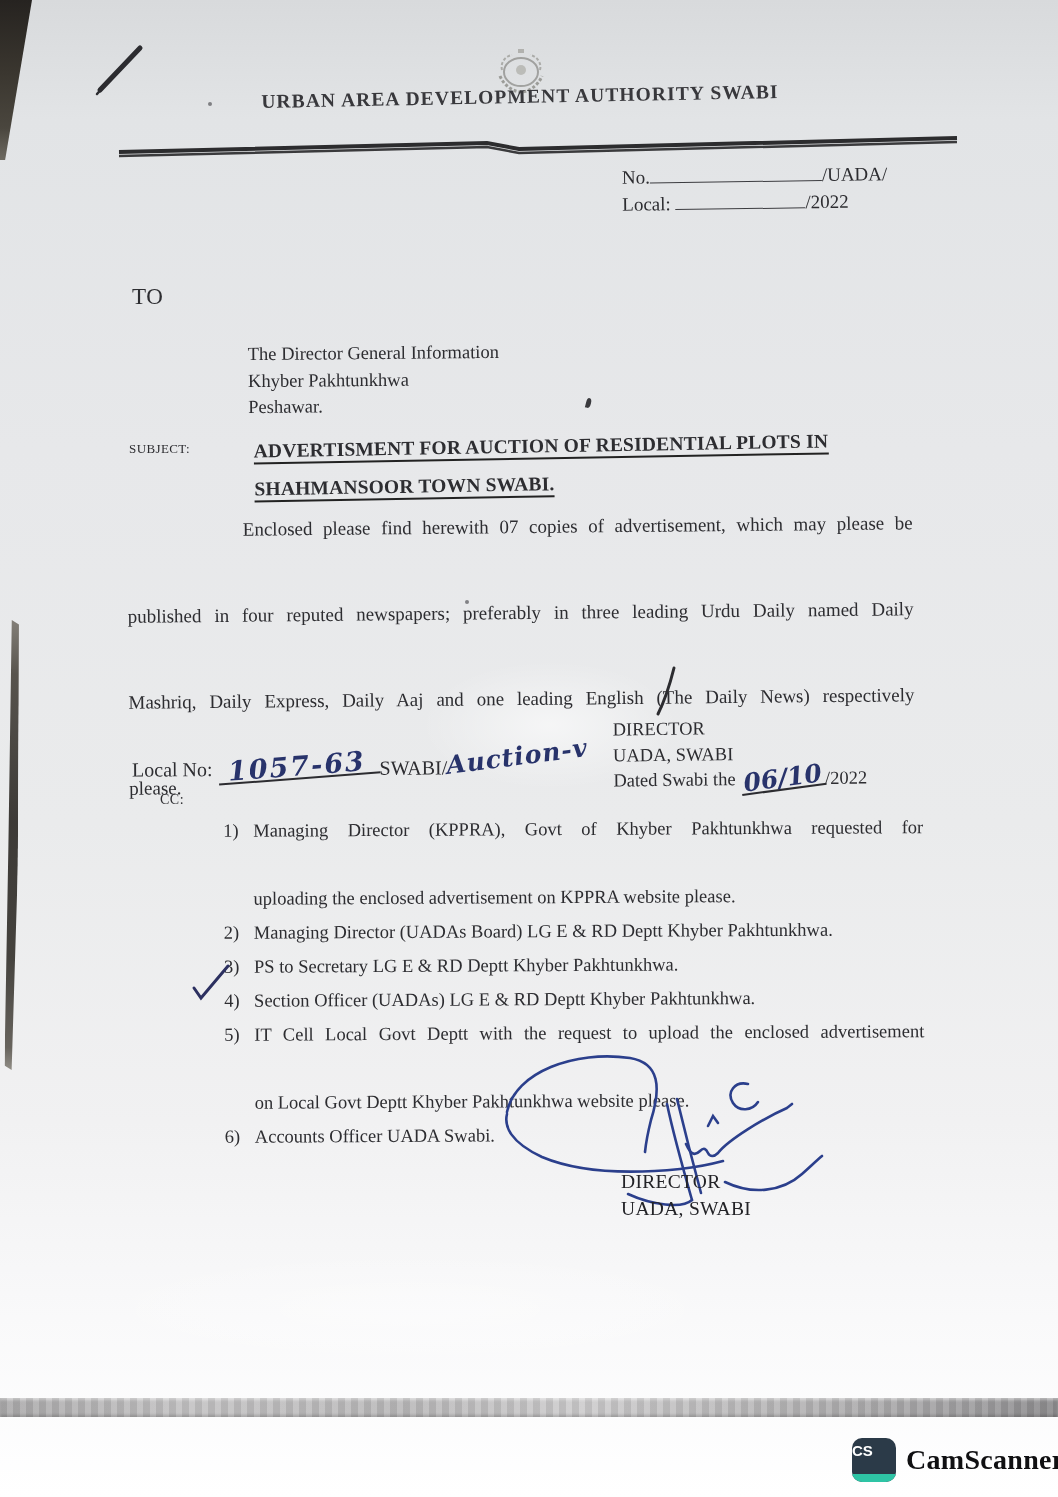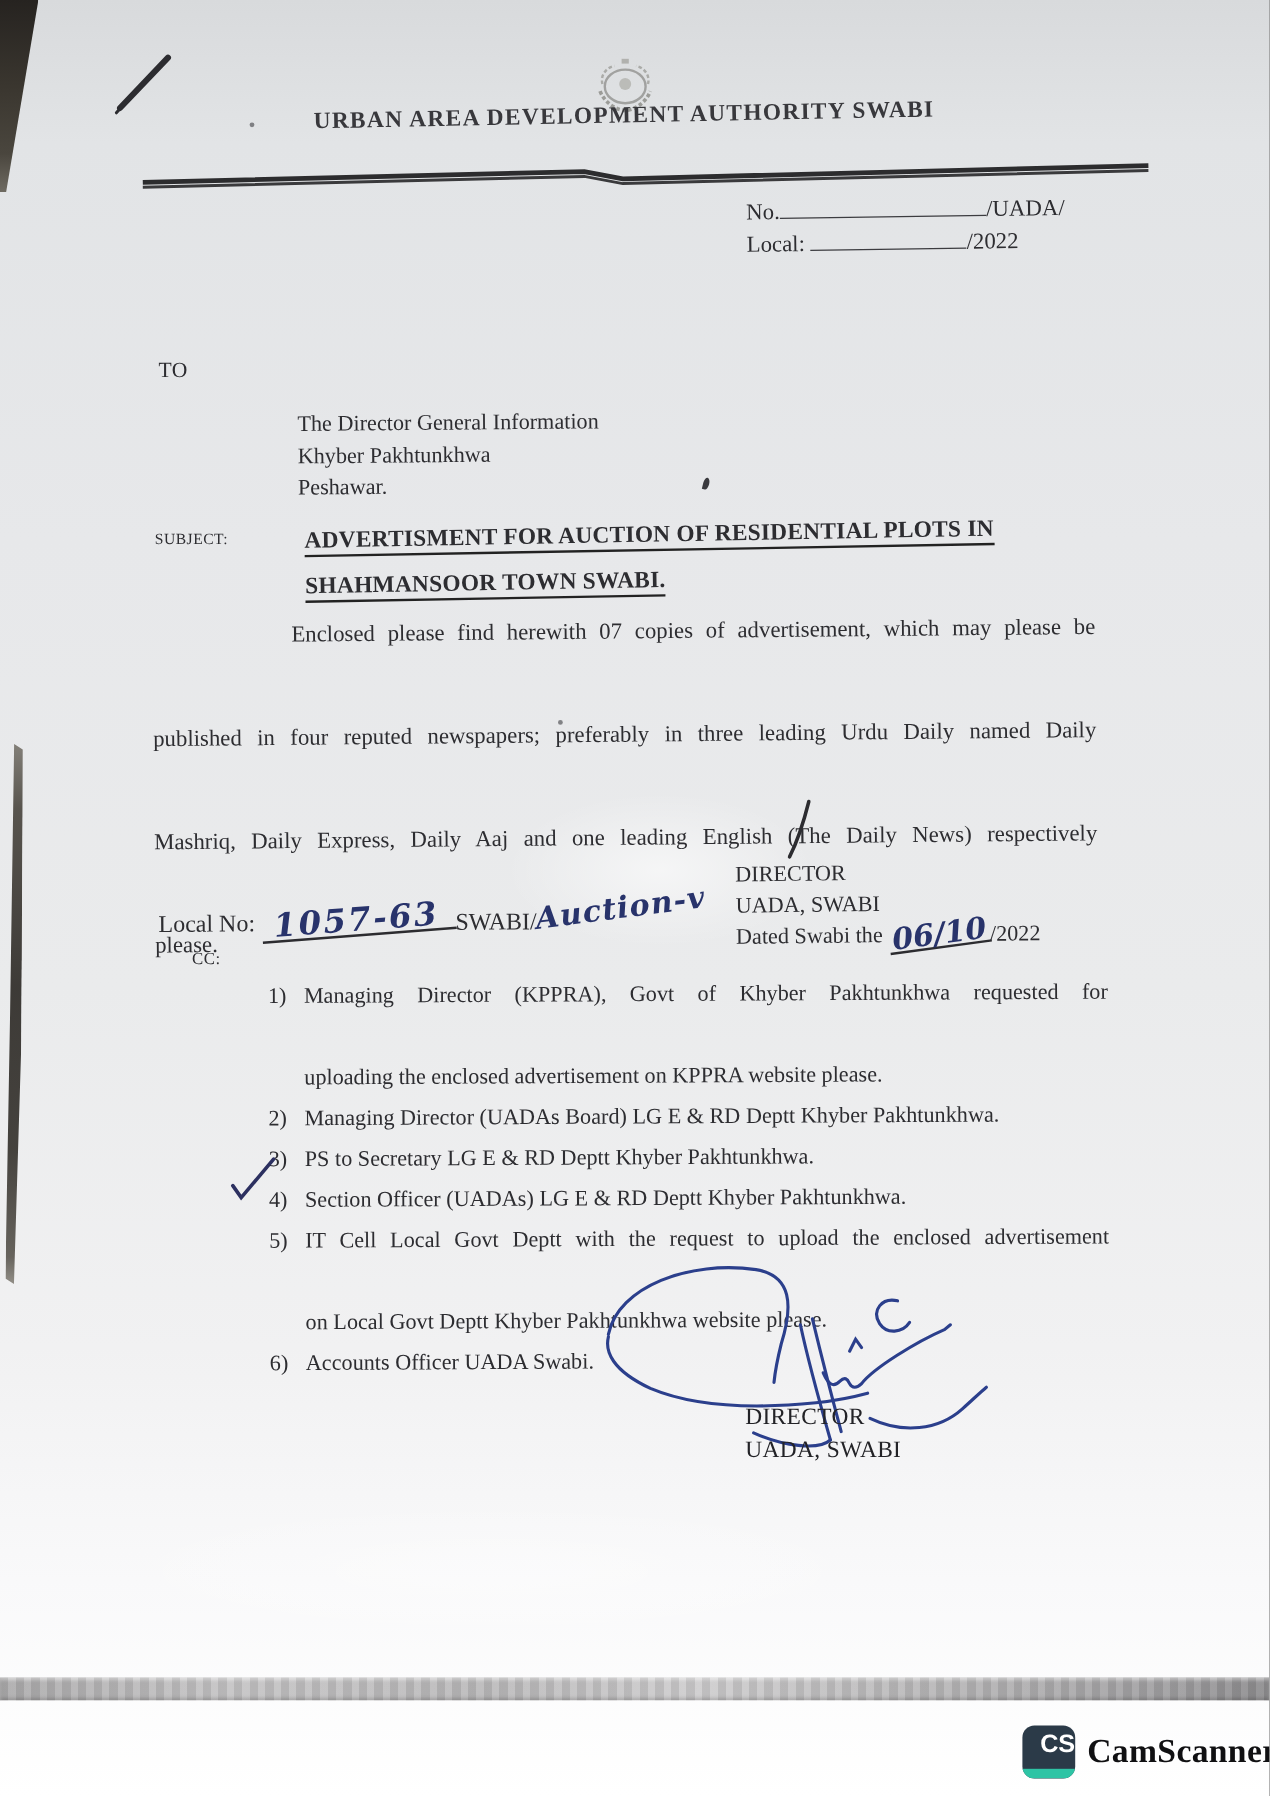--- a/index.html
+++ b/index.html
@@ -30,21 +30,21 @@
     border-radius:60% 60% 60% 0;transform:rotate(14deg);}
   
   .seal{left:492px;top:46px;width:58px;height:62px;opacity:.75;}
   .header-title{left:0;top:86px;width:1040px;text-align:center;font-size:19.5px;
     font-weight:600;letter-spacing:1.1px;color:#38383c;transform:rotate(-1.1deg);}
   .rule{left:115px;top:130px;}
   
   .ref{left:622px;top:162px;font-size:19px;transform:rotate(-.8deg);line-height:27px;white-space:nowrap;}
   .blank{display:inline-block;border-bottom:1.6px solid #3c3c40;height:16px;vertical-align:baseline;}
   
-  .to{left:132px;top:298px;font-size:18px;letter-spacing:.5px;font-family:Liberation Serif, serif;}
+  .to{left:132px;top:284px;font-size:23px;letter-spacing:.5px;font-family:Liberation Serif, serif;}
   .addr{left:248px;top:340px;font-size:18.5px;line-height:26.5px;transform:rotate(-.5deg);}
   
   .subj-label{left:129px;top:441px;font-size:13px;letter-spacing:.4px;}
   .subj{left:254px;top:427px;width:620px;font-size:19.5px;font-weight:700;line-height:38px;
     transform:rotate(-1deg);letter-spacing:.2px;}
   .subj span{border-bottom:2.2px solid #222;padding-bottom:1px;}
   
   .bodytext{left:128px;top:505px;width:786px;font-size:19px;line-height:43px;transform:rotate(-.55deg);}
   .jline{text-align:justify;}
   .jline::after{content:"";display:inline-block;width:100%;}
@@ -64,22 +64,22 @@
   
   .cclist{left:224px;top:812px;width:700px;font-size:18.5px;line-height:34px;transform:rotate(-.3deg);}
   .cc-item{display:flex;}
   .cc-num{width:30px;flex:none;}
   .cc-lines{flex:1;}
   
   .dir2{left:621px;top:1168px;font-size:19.5px;line-height:27px;letter-spacing:.3px;color:#232327;}
   
   .cams{left:852px;top:1438px;display:flex;align-items:center;gap:10px;}
   .cs-icon{position:relative;width:44px;height:44px;border-radius:10px;background:#2b3a48;overflow:hidden;}
-  .cs-icon .cs-txt{position:absolute;top:4px;left:0;width:100%;text-align:right;
-    font-family:"Liberation Sans",sans-serif;font-weight:700;font-size:21px;color:#fff;}
+  .cs-icon .cs-txt{position:absolute;top:4px;left:0;width:100%;text-align:left;
+    font-family:"Liberation Sans",sans-serif;font-weight:700;font-size:15px;color:#fff;}
   .cs-icon .cs-accent{position:absolute;bottom:0;left:0;width:100%;height:8px;background:#2ec4a5;}
   .cs-label{font-size:28px;font-weight:600;color:#101012;letter-spacing:.3px;}
   svg{display:block;}
 </style>
 </head>
 <body>
 
 <div class="page">
 
   <div class="abs corner-dark"></div>

